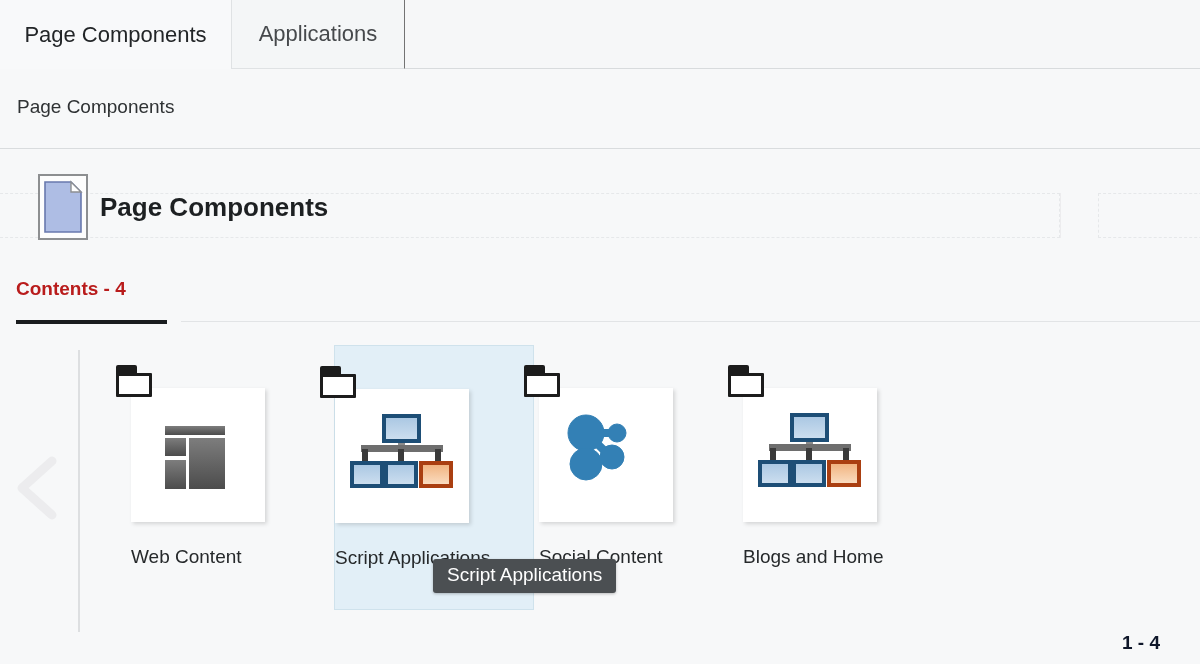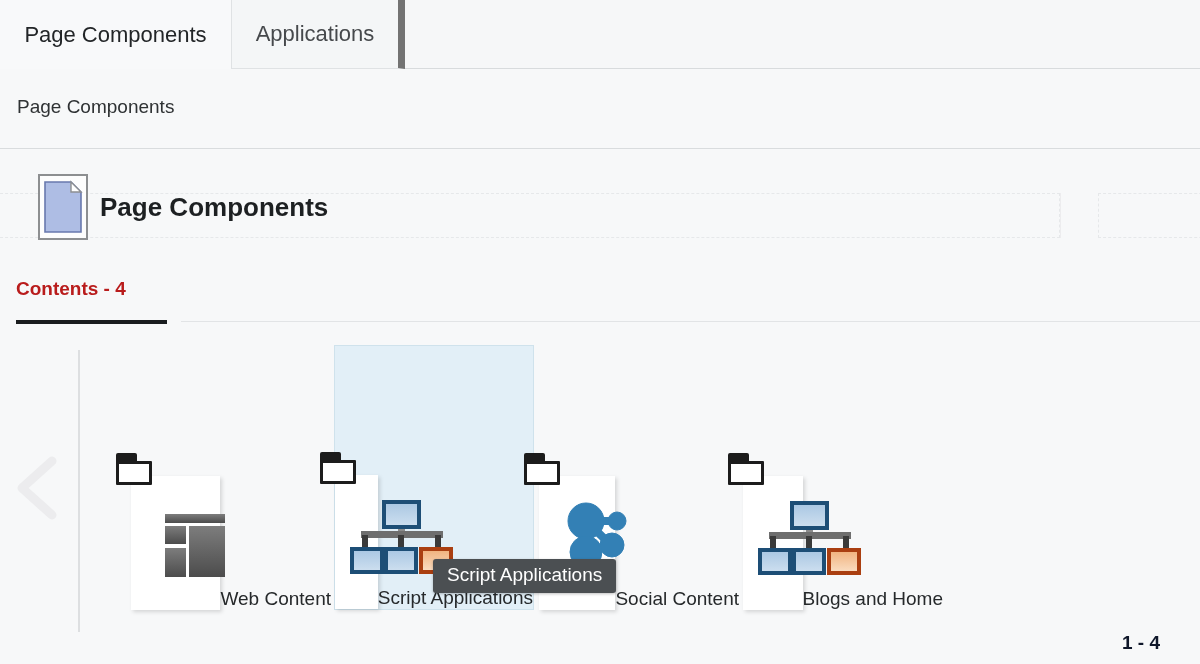--- a/index.html
+++ b/index.html
@@ -46,21 +46,21 @@
   }
   .tab-active {
     left: 0; width: 231px;
     color: #222527;
     background: #f8f9fa;
   }
   .tab-inactive {
     left: 231px; width: 174px;
     background: #f4f6f7;
     border-left: 1px solid #dfe2e4;
-    border-right: 7px solid #737373;
+    border-right: 1px solid #737373;
     border-bottom: 1px solid #dfe2e4;
     color: #46494c;
   }
 
   
   .crumbrow {
     position: absolute; left: 0; top: 69px; width: 1200px; height: 80px;
     background: #f7f8f9;
     border-bottom: 1px solid #d9dcde;
   }
@@ -98,21 +98,21 @@
   }
   .nav-arrow {
     position: absolute; left: 8px; top: 455px;
     width: 52px; height: 66px;
     cursor: default;
   }
 
   .tiles { position: absolute; left: 0; top: 345px; width: 1200px; height: 280px; }
   .tile {
     position: absolute; top: 0; width: 200px; height: 265px;
-    display: flex; flex-direction: row; align-items: flex-end;
+    display: flex; flex-direction: column; align-items: flex-start;
     cursor: pointer;
   }
   .tile.selected {
     background: #e2eff7;
     border: 1px solid #cfe2ec;
   }
   .tile-card {
     position: relative;
     margin-top: 43px;
     width: 134px; height: 134px;

